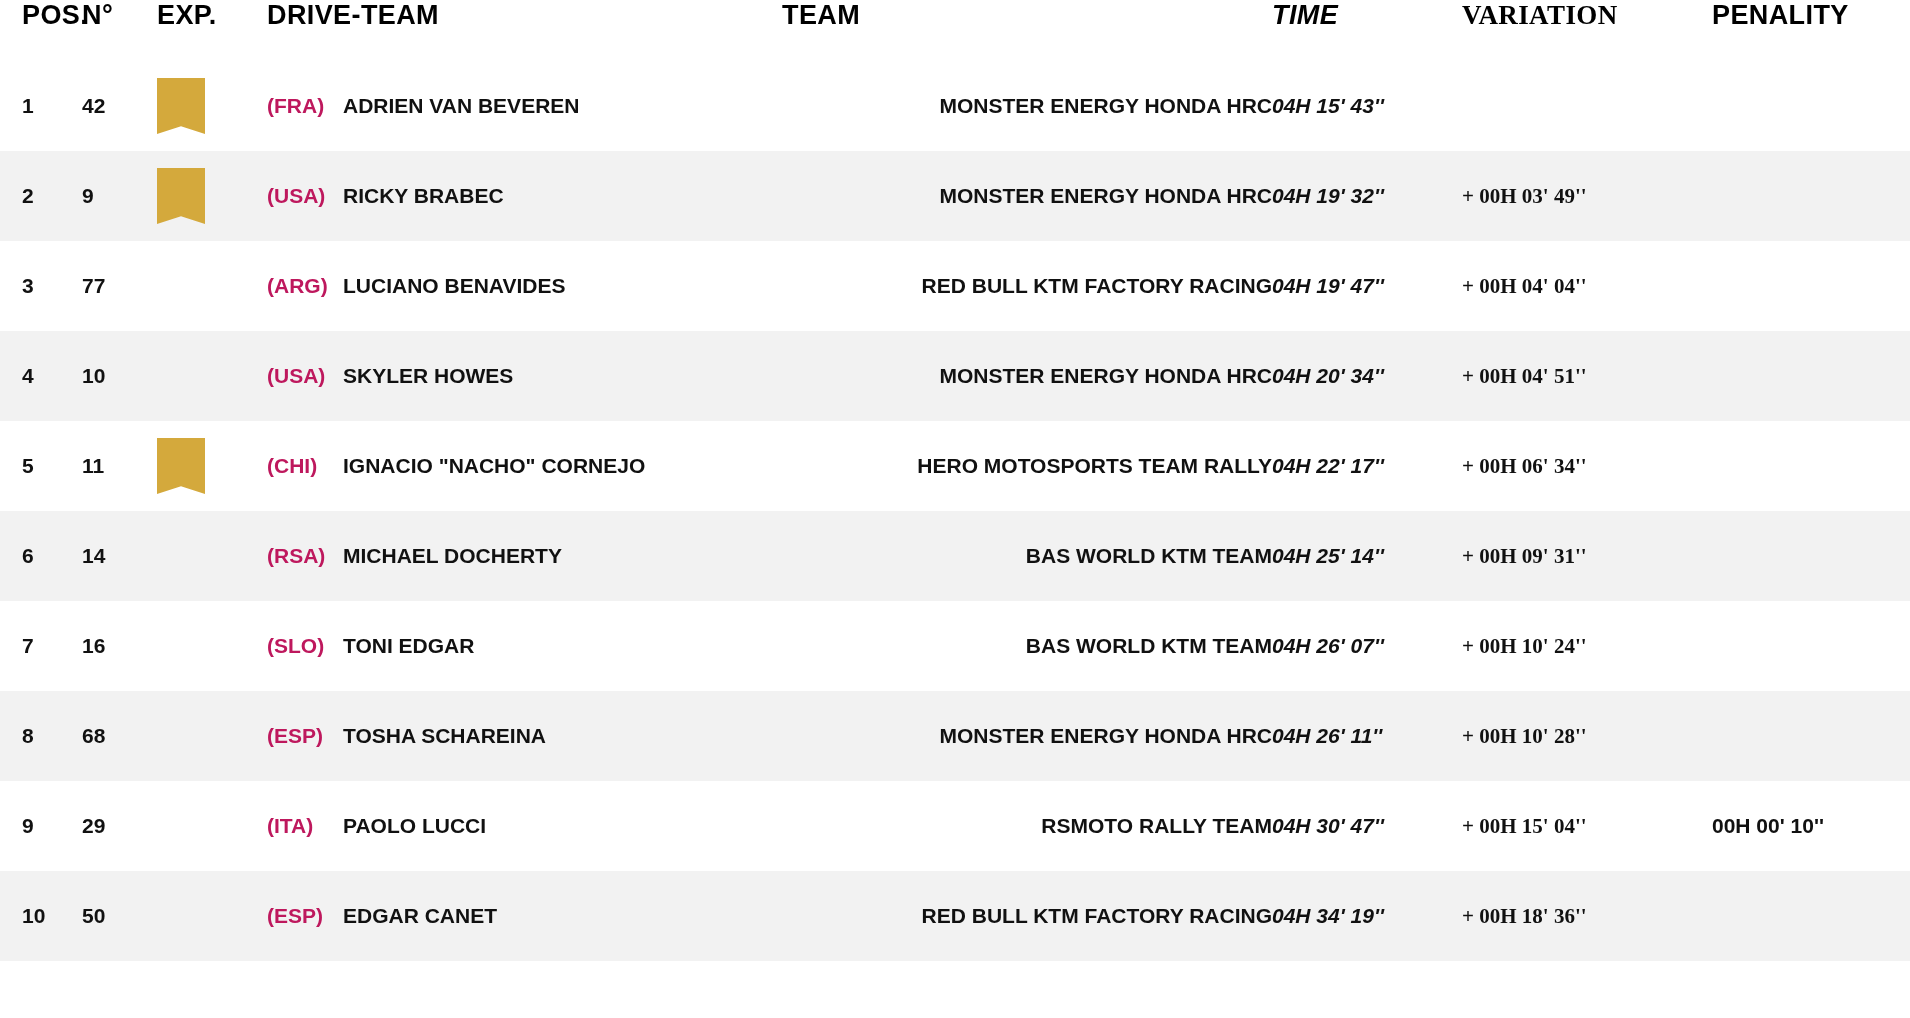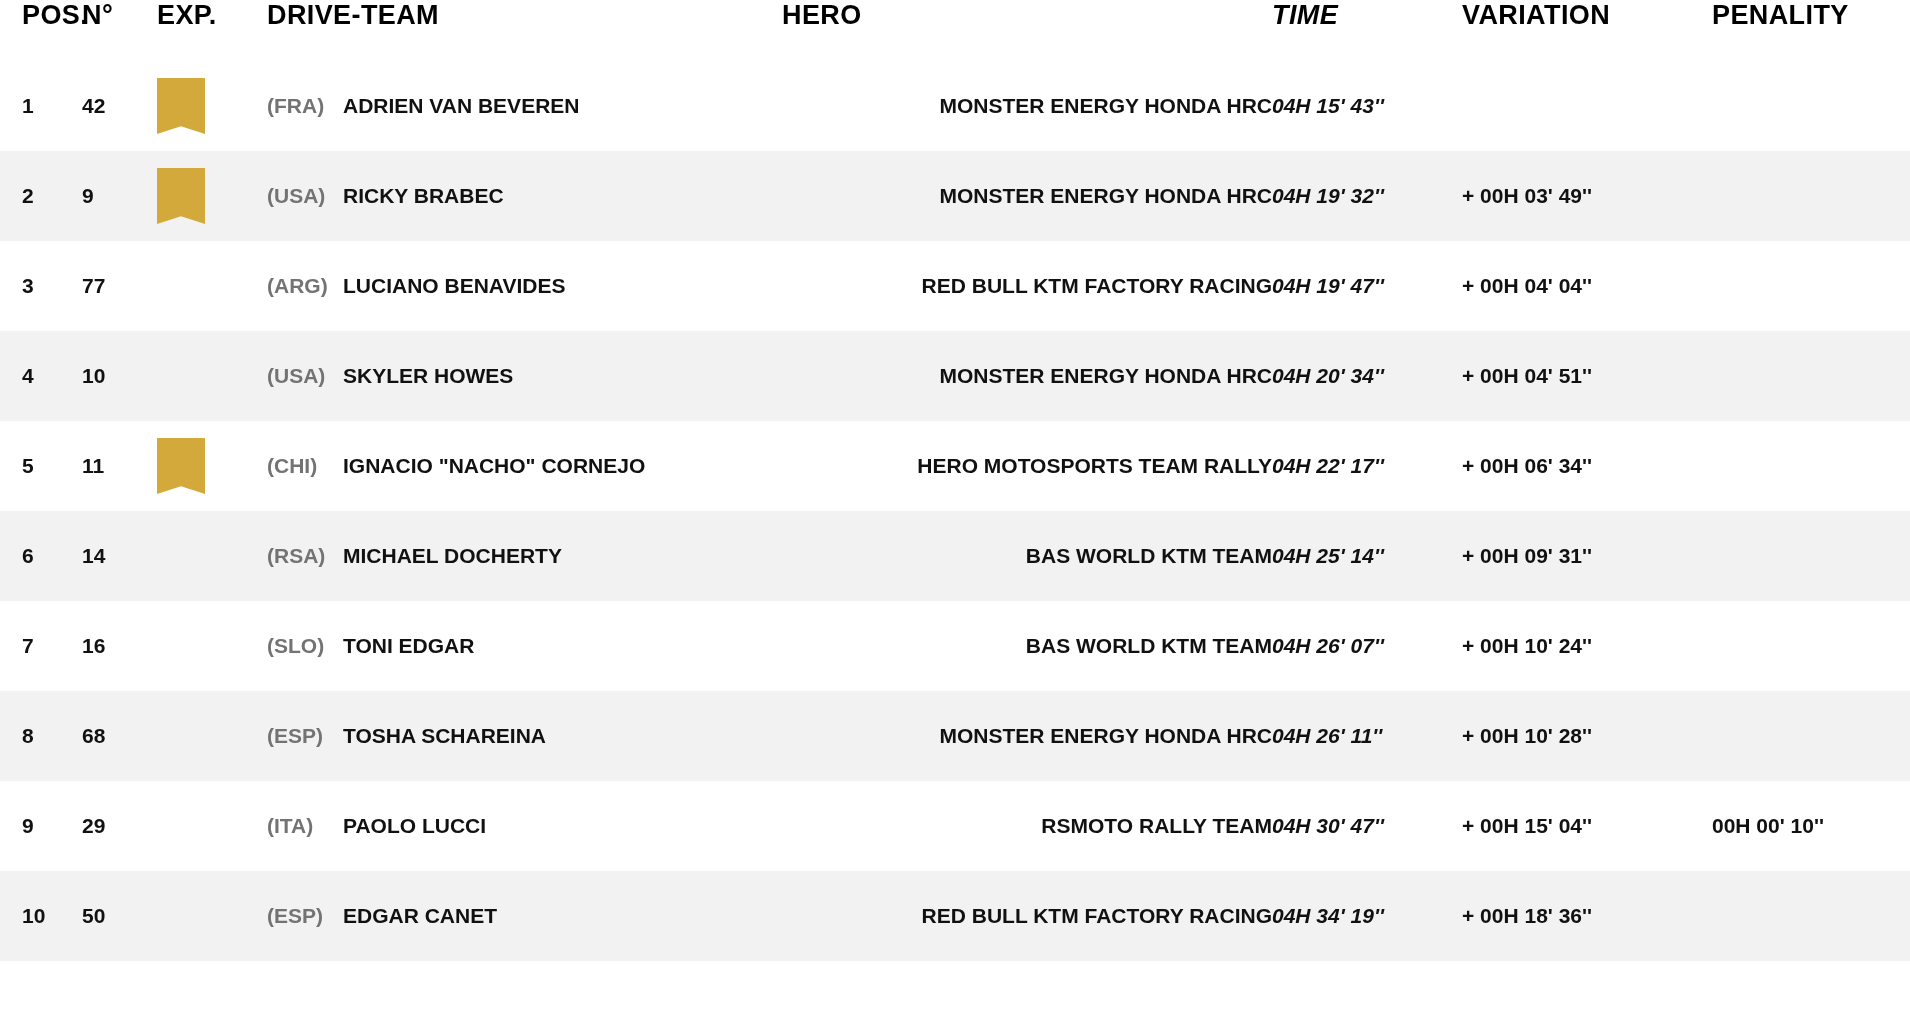--- a/index.html
+++ b/index.html
@@ -39,36 +39,36 @@
   tbody tr.alt {
     background: #f2f2f2;
   }
   
   .col-pos   { width: 60px;  padding-left: 22px !important; }
   .col-num   { width: 75px;  }
   .col-exp   { width: 110px; margin-top: 29px; }
   .col-drive { width: 515px; }
   .col-team  { width: 490px; text-align: right; }
   .col-time  { width: 190px; font-style: italic; }
-  .col-var   { width: 250px; }
+  .col-var   { width: 250px; font-family: Liberation Serif, serif; }
   .col-pen   { width: 210px; }
 
   th.col-pos   { padding-left: 22px; }
   th.col-num   { }
   th.col-exp   { }
   th.col-drive { }
   th.col-team  { }
   th.col-time  { }
   th.col-var   { }
   th.col-pen   { }
 
   .nat {
     display: inline-block;
     min-width: 66px;
-    color: #737373;
+    color: #be185d;
   }
   .dname {
     display: inline-block;
     padding-left: 10px;
   }
   .exp-badge {
     display: block;
     width: 48px;
     height: 56px;
     background: #d4a93c;
@@ -84,21 +84,21 @@
 </head>
 <body>
 
 <table class="results-table">
   <thead>
     <tr>
       <th class="col-pos">POS.</th>
       <th class="col-num">N°</th>
       <th class="col-exp">EXP.</th>
       <th class="col-drive">DRIVE-TEAM</th>
-      <th class="col-team">HERO</th>
+      <th class="col-team">TEAM</th>
       <th class="col-time">TIME</th>
       <th class="col-var">VARIATION</th>
       <th class="col-pen">PENALITY</th>
     </tr>
   </thead>
   <tbody id="results-body">
       <tr>
         <td class="col-pos">1</td>
         <td class="col-num">42</td>
         <td class="col-exp">

